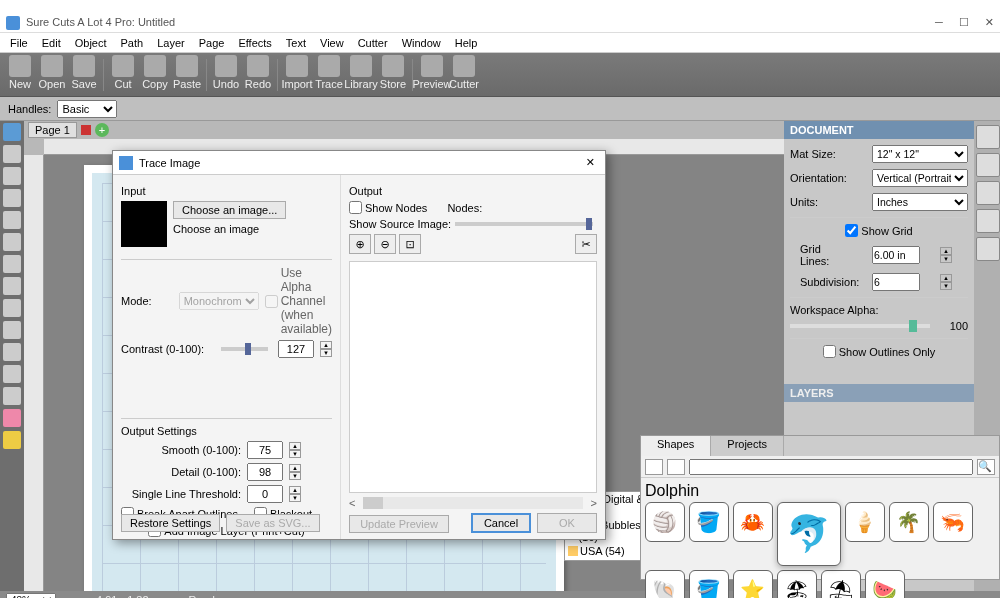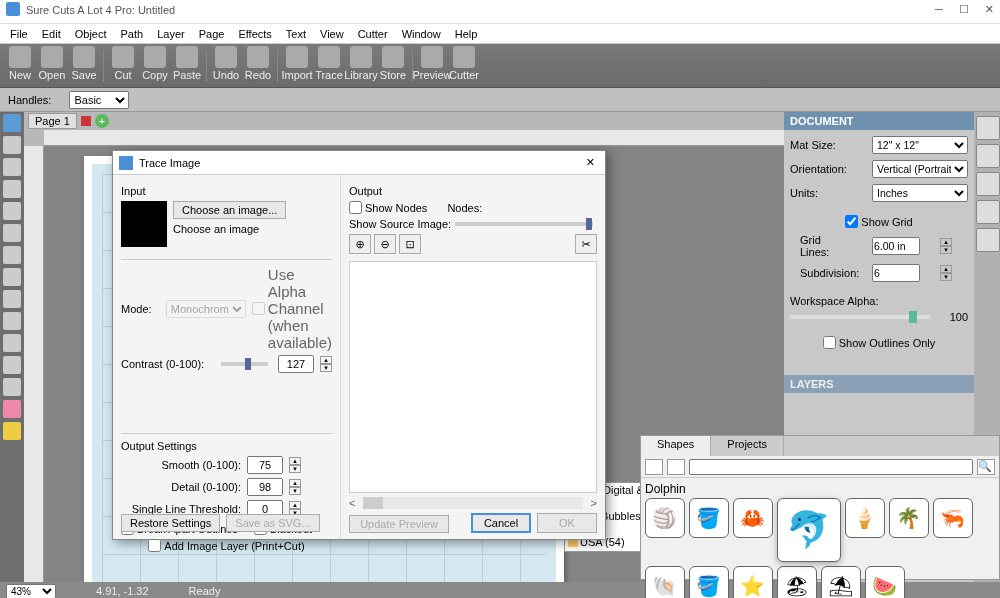--- a/index.html
+++ b/index.html
@@ -1,28 +1,28 @@
 <!DOCTYPE html>
 <html><head>
 <meta charset="utf-8">
 <style>
 * { box-sizing: border-box; margin: 0; padding: 0; font-family: "Segoe UI", Tahoma, sans-serif; font-size: 11px; }
 body { background: #f0f0f0; width: 1000px; height: 598px; overflow: hidden; position: relative; }
-.titlebar { height: 24px; background: #fff; display: flex; align-items: flex-end; padding: 7px 6px; border-bottom: 1px solid #ddd; }
+.titlebar { height: 30px; background: #fff; display: flex; align-items: flex-start; padding: 16px 6px; border-bottom: 1px solid #ddd; }
 .titlebar .app-icon { width: 14px; height: 14px; background: #4a90d9; border-radius: 2px; margin-right: 6px; }
 .titlebar .title { color: #555; flex: 1; }
 .titlebar .win-btns { display: flex; gap: 16px; color: #555; }
 .titlebar .win-btns span { cursor: default; }
 .menubar { height: 20px; background: #fff; display: flex; align-items: center; padding: 0 4px; gap: 2px; border-bottom: 1px solid #ccc; }
 .menubar span { padding: 2px 6px; cursor: default; }
 .toolbar { height: 44px; background: linear-gradient(#7a7a7a,#6a6a6a); display: flex; align-items: center; padding: 2px 4px; border-bottom: 1px solid #555; }
 .tb-btn { width: 32px; height: 40px; display: flex; flex-direction: column; align-items: center; color: #eee; font-size: 9px; gap: 1px; }
 .tb-btn .icon { width: 22px; height: 22px; background: #aaa; border-radius: 3px; display:flex;align-items:center;justify-content:center;}
 .tb-sep { width: 1px; height: 32px; background: #888; margin: 0 3px; }
-.handlesbar { height: 24px; background: #bfbfbf; display: flex; align-items: center; padding: 0 8px; gap: 18px; border-bottom: 1px solid #999; }
+.handlesbar { height: 24px; background: #bfbfbf; display: flex; align-items: center; padding: 0 8px; gap: 6px; border-bottom: 1px solid #999; }
 .handlesbar select { height: 18px; width: 60px; font-size: 11px; }
 .main-area { display: flex; height: calc(598px - 22px - 20px - 44px - 24px - 18px); }
 .left-tools { width: 24px; background: #6e6e6e; display: flex; flex-direction: column; align-items: center; padding: 2px 0; gap: 4px; }
 .left-tools .tool { width: 18px; height: 18px; background: #ccc; border-radius: 2px; }
 .left-tools .tool.sel { background: #5b9bd5; }
 .canvas-area { flex: 1; background: #b8b8b8; position: relative; overflow: hidden; }
 .page-tab { position: absolute; top: 0; left: 4px; height: 18px; display: flex; align-items: center; gap: 4px; }
 .page-tab .tab { background: #e0e0e0; padding: 1px 6px; border: 1px solid #999; }
 .page-tab .plus { width: 14px; height: 14px; background: #5cb85c; color: #fff; border-radius: 50%; text-align: center; line-height: 14px; }
 .ruler-h { position: absolute; top: 18px; left: 20px; right: 0; height: 16px; background: #e8e8e8; border-bottom: 1px solid #999; }
@@ -73,32 +73,32 @@
 .spinner span{height:8px;border:1px solid #999;font-size:7px;text-align:center;line-height:6px;}
 .check { display:flex; align-items:center; gap:3px; font-size:10.5px;justify-content:center; }
 .rslider { flex:1;height:4px;background:#ccc;position:relative;margin:0 4px; }
 .rslider .t{position:absolute;top:-4px;width:6px;height:12px;background:#569;}
 .preview-area { flex: 1; background: #fff; border: 1px solid #ccc; margin-top: 4px; margin-bottom: 4px; position: relative; }
 .zoom-btns { display:flex; gap:3px; margin-bottom:3px; }
 .zoom-btns .zb { width:22px;height:20px;border:1px solid #aaa;background:#eee;display:flex;align-items:center;justify-content:center; }
 .dlg-footer { position: absolute; bottom: 6px; left: 8px; right: 8px; display: flex; align-items: center; }
 .dlg-footer .left-btns { display:flex; gap:6px; }
 .dlg-footer .right-btns { margin-left:auto; display:flex; gap:6px; }
-.alpha-label { font-size: 15px; color:#666; }
+.alpha-label { font-size: 12px; color:#666; }
 
 
 .library-panel { position: absolute; right: 0; bottom: 18px; width: 360px; height: 145px; background: #f0f0f0; border: 1px solid #999; }
 .lib-tabs { display:flex; background: #ccc; height: 20px; }
 .lib-tabs span { padding: 2px 16px; border-right: 1px solid #aaa; }
 .lib-tabs span.active { background: #eee; }
 .lib-toolbar { height: 22px; display:flex; align-items:center; padding: 0 4px; gap: 4px; border-bottom: 1px solid #ccc; }
 .lib-toolbar .view-btn { width: 18px; height: 16px; border: 1px solid #999; background:#fff; }
 .lib-toolbar input { flex: 1; height: 16px; }
 .lib-body { padding: 4px; }
-.lib-cat { font-size: 12px; margin-bottom: 2px; }
+.lib-cat { font-size: 16px; margin-bottom: 2px; }
 .lib-grid { display: flex; flex-wrap: wrap; gap: 4px; }
 .lib-item { width: 40px; height: 40px; border: 1px solid #666; border-radius: 6px; background: #fff; display:flex;align-items:center;justify-content:center;font-size:20px; }
 .lib-item.big { width: 64px; height: 64px; position:relative;z-index:2; box-shadow: 0 2px 6px rgba(0,0,0,0.3); font-size: 36px; }
 
 
 .cat-list { position:absolute; left: 540px; bottom: 30px; width: 90px; height: 70px; background:#fff; border: 1px solid #999; overflow:hidden; font-size:10px; }
 .cat-list div { padding: 1px 3px; display:flex; align-items:center; gap:2px; }
 .cat-list .folder { width:10px;height:10px;background:#fc6; }
 </style>
 </head>

